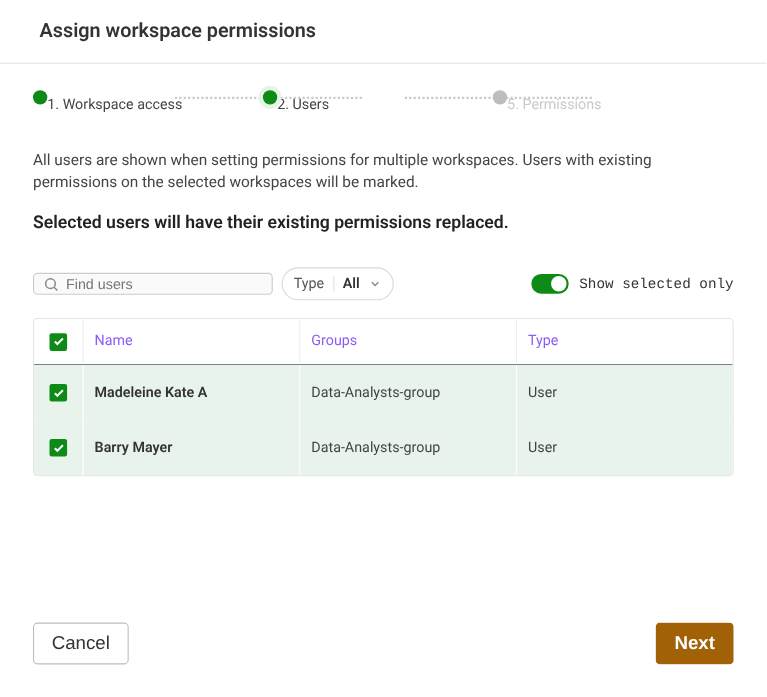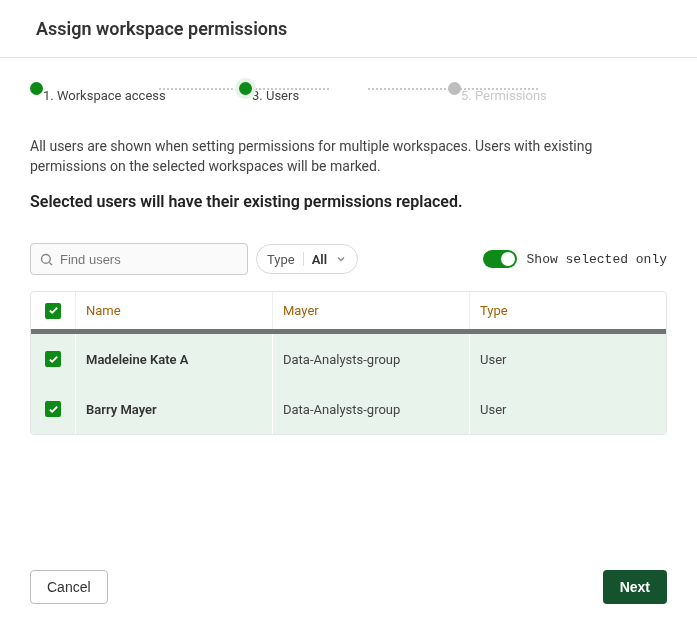--- a/index.html
+++ b/index.html
@@ -86,21 +86,21 @@
     align-items: center;
     gap: 8px;
     margin-bottom: 16px;
   }
   .search-box {
     display: flex;
     align-items: center;
     border: 1px solid #ccc;
     border-radius: 4px;
     padding: 0 8px;
-    height: 32px;
+    height: 20px;
     width: 218px;
     background: #fafafa;
   }
   .search-box svg { color: #888; flex-shrink: 0; }
   .search-box input {
     border: none;
     outline: none;
     background: transparent;
     font-size: 13px;
     margin-left: 6px;
@@ -162,22 +162,22 @@
     overflow: hidden;
   }
   .table-header, .table-row {
     display: grid;
     grid-template-columns: 44px 1fr 1fr 1fr;
     align-items: center;
   }
   .table-header {
     height: 42px;
     font-size: 13px;
-    color: #a16207;
-    border-bottom: 5px solid #737373;
+    color: #8b5cf6;
+    border-bottom: 1px solid #737373;
   }
   .table-header .th { padding: 0 8px; }
   .table-row {
     height: 50px;
     background: #e8f4eb;
     font-size: 13px;
     color: #444;
   }
   .table-row + .table-row { }
   .table-row .td, .table-header .th {
@@ -208,32 +208,32 @@
   .name-cell { font-weight: 600; color: #333; text-align: right; }
   
   .modal-footer {
     display: flex;
     align-items: center;
     padding: 10px 30px 30px;
     gap: 10px;
   }
   .btn {
     border-radius: 4px;
-    font-size: 14px;
+    font-size: 17px;
     padding: 8px 16px;
     cursor: pointer;
     border: 1px solid transparent;
     background: #fff;
   }
   .btn-outline {
     border: 1px solid #bdbdbd;
     color: #333;
   }
   .btn-primary {
-    background: #14532d;
+    background: #a16207;
     color: #fff;
     font-weight: 600;
   }
 </style>
 </head>
 <body>
 
 <div class="modal-header">
   <h2>Assign workspace permissions</h2>
 </div>
@@ -241,21 +241,21 @@
 <div class="modal-body">
 
   <div class="stepper">
     <div class="step">
       <div class="step-dot done"></div>
       <div class="step-label">1. Workspace access</div>
     </div>
     <div class="dots-connector"></div>
     <div class="step">
       <div class="step-dot current"></div>
-      <div class="step-label">3. Users</div>
+      <div class="step-label">2. Users</div>
     </div>
     <div class="dots-connector"></div>
     <div class="step">
       <div class="step-dot future"></div>
       <div class="step-label faded">5. Permissions</div>
     </div>
   </div>
 
   <p class="desc">All users are shown when setting permissions for multiple workspaces. Users with existing permissions on the selected workspaces will be marked.</p>
   <p class="warn">Selected users will have their existing permissions replaced.</p>
@@ -288,21 +288,21 @@
   <div class="table">
     <div class="table-header">
       <div class="th check-cell">
         <div class="checkbox">
           <svg width="11" height="11" viewBox="0 0 24 24" fill="none" stroke="currentColor" stroke-width="4">
               <polyline points="20 6 9 17 4 12"></polyline>
             </svg>
         </div>
       </div>
       <div class="th">Name</div>
-      <div class="th">Mayer</div>
+      <div class="th">Groups</div>
       <div class="th">Type</div>
     </div>
 
     <div class="table-row">
       <div class="td check-cell">
         <div class="checkbox">
           <svg width="11" height="11" viewBox="0 0 24 24" fill="none" stroke="currentColor" stroke-width="4">
               <polyline points="20 6 9 17 4 12"></polyline>
             </svg>
         </div>

